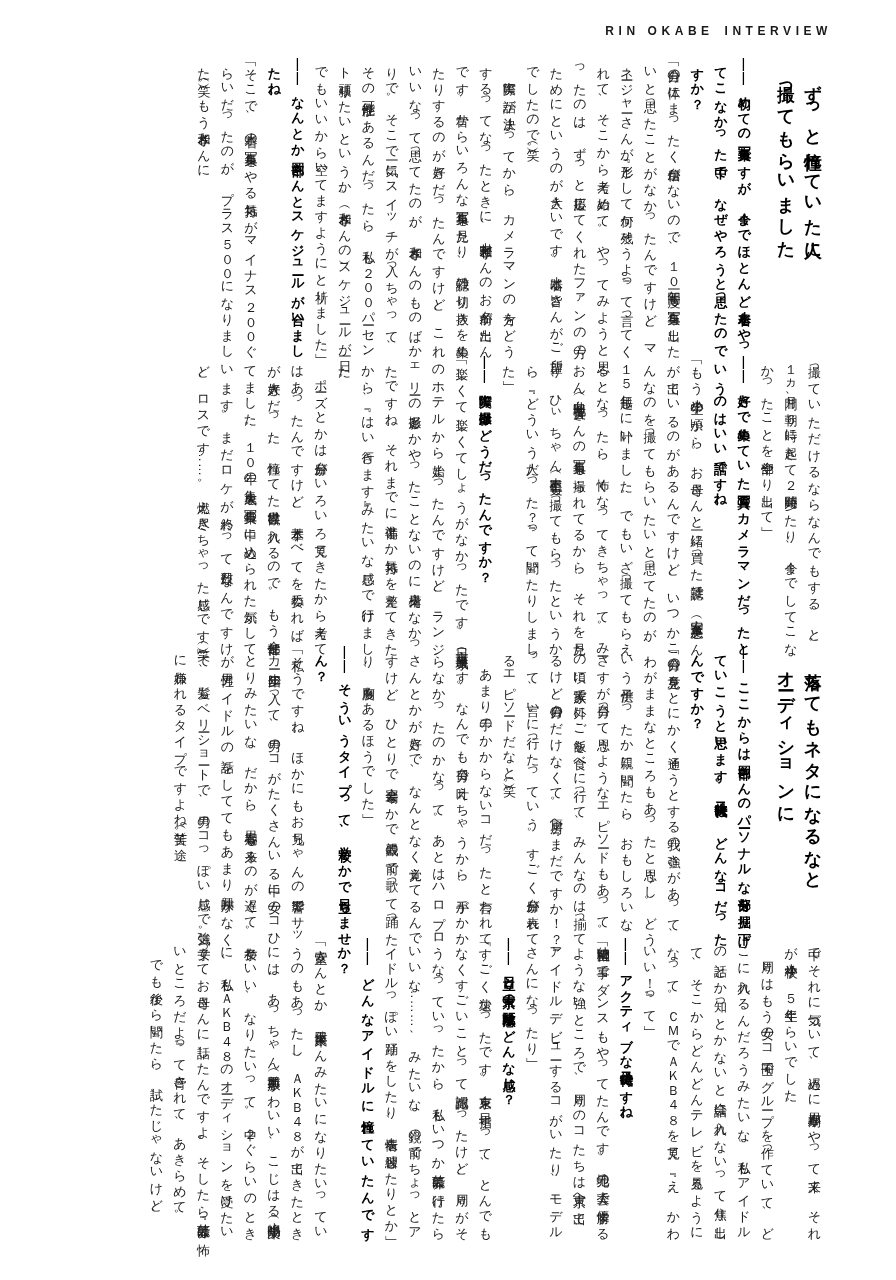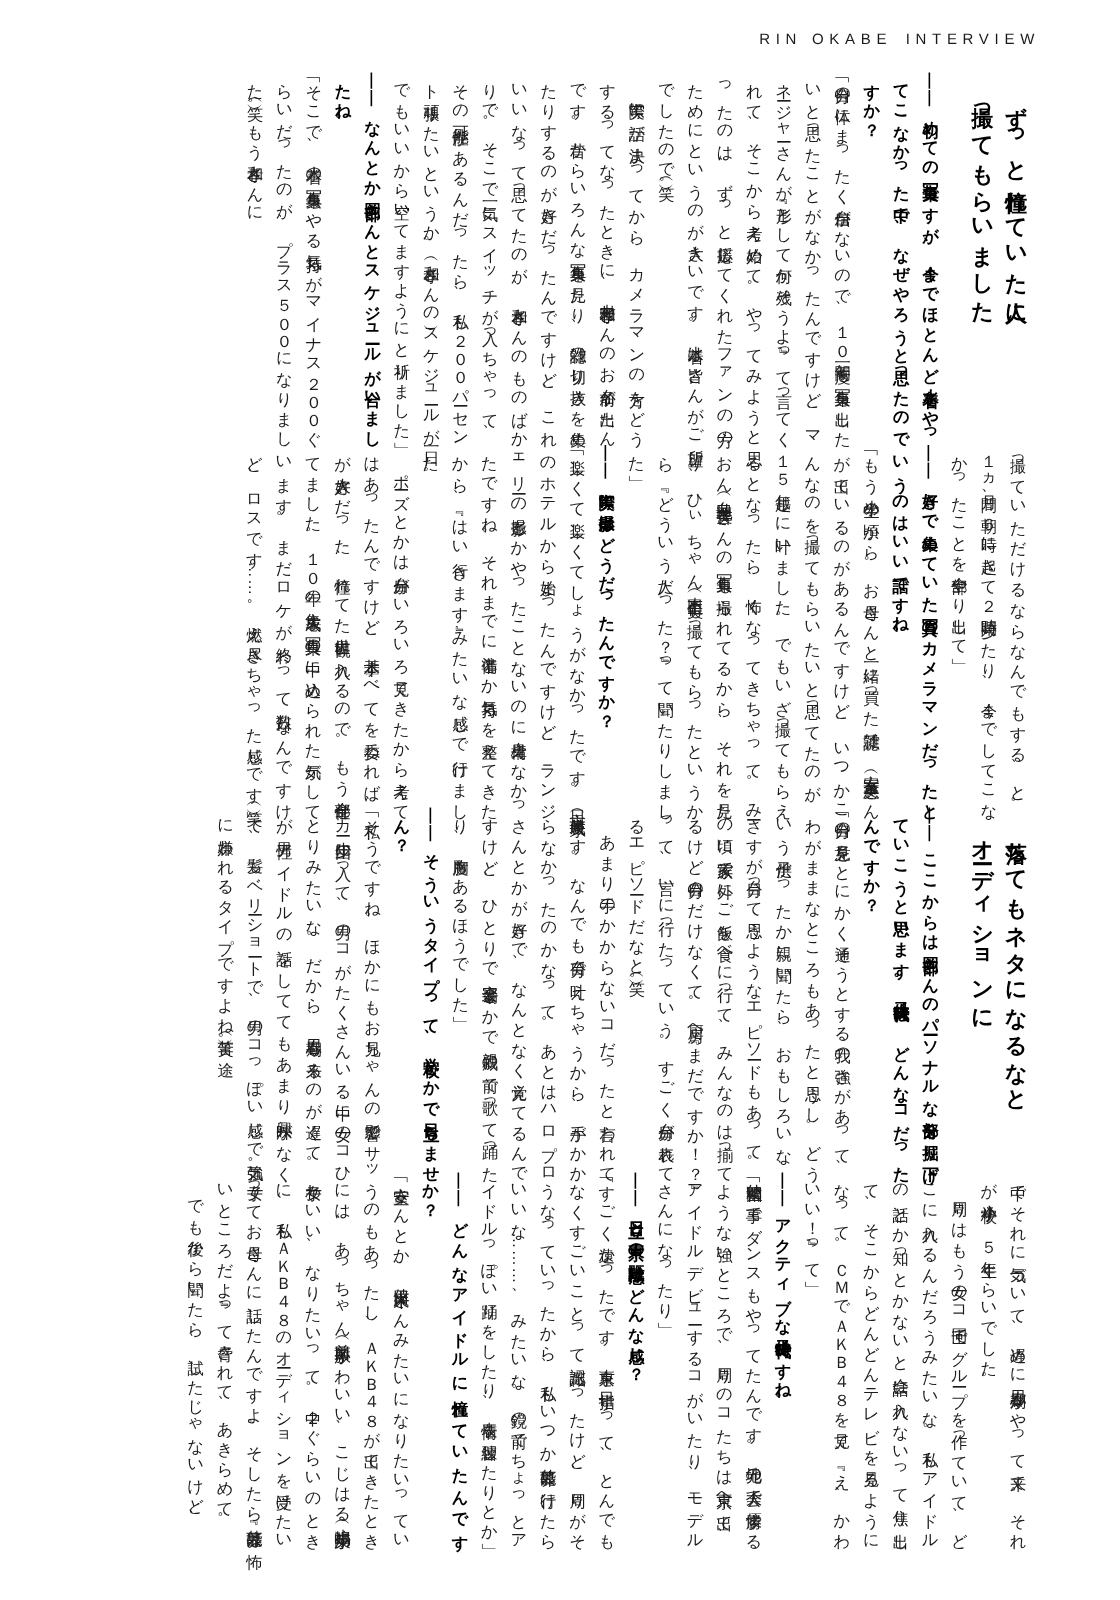--- a/index.html
+++ b/index.html
@@ -11,22 +11,22 @@
     color:#1c1c1c;
     overflow:hidden;
     margin:0 auto;
   }
   
   .page-header{
     position:absolute;top:24px;right:64px;
     font-size:12px;letter-spacing:0.38em;
     color:#1a1a1a;white-space:nowrap;
   }
-  .page-header .artist{font-weight:400;margin-right:0.9em;}
-  .page-header .label{font-weight:400;}
+  .page-header .artist{font-weight:700;margin-right:0.9em;}
+  .page-header .label{font-weight:700;}
   
   .band{
     position:absolute;left:48px;right:70px;
     writing-mode:vertical-rl;
     text-orientation:mixed;
     font-size:13px;line-height:23.5px;letter-spacing:1px;
     text-align:justify;
   }
   .band-1{top:58px;height:294px;}
   .band-2{top:356px;height:294px;}

